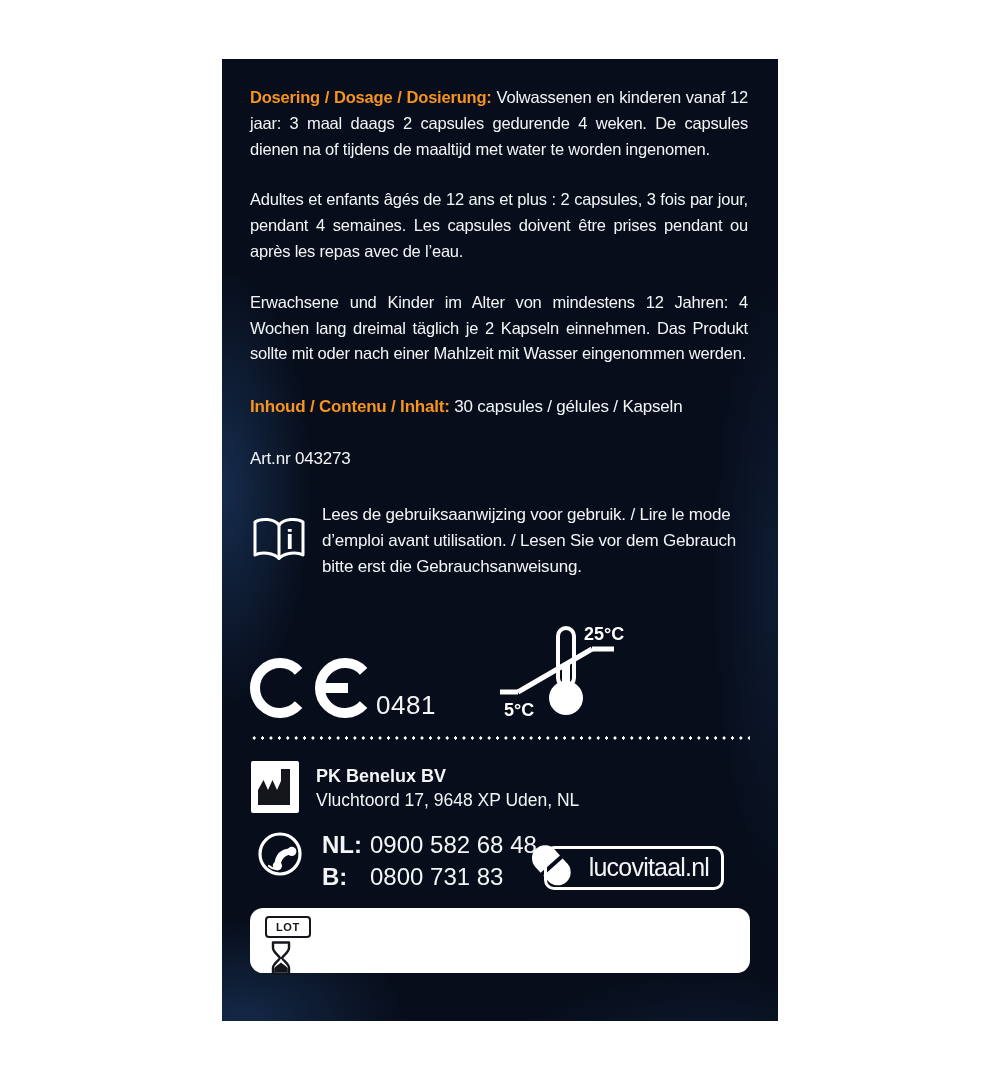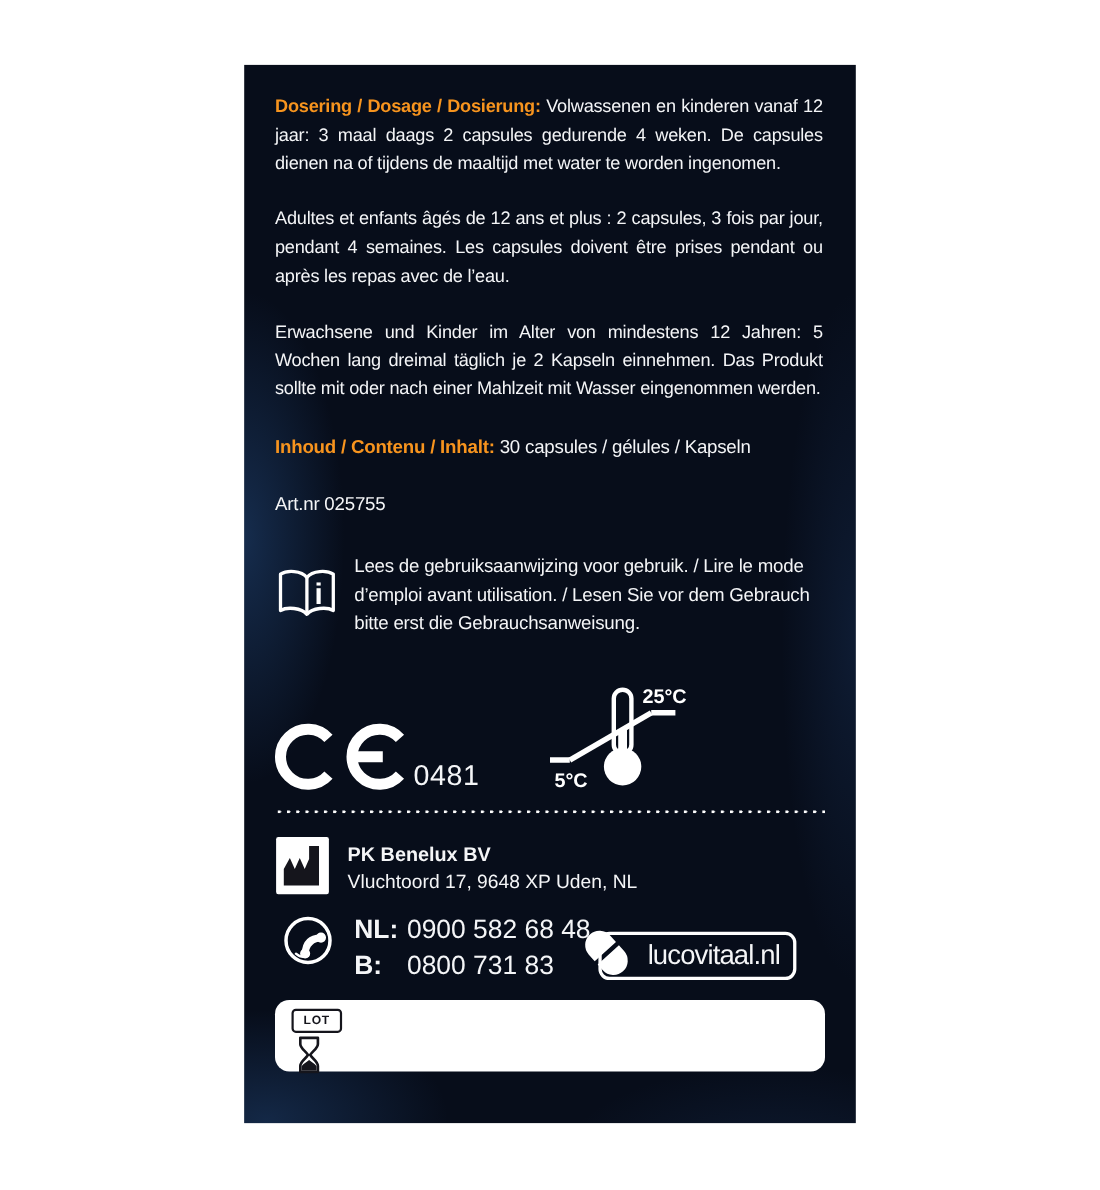--- a/index.html
+++ b/index.html
@@ -75,25 +75,25 @@
 </style>
 </head>
 <body>
 
 <div class="label-panel">
 
   <p class="para"><span class="accent">Dosering / Dosage / Dosierung:</span> <span>Volwassenen en kinderen vanaf 12 jaar: 3 maal daags 2 capsules gedurende 4 weken. De capsules dienen na of tijdens de maaltijd met water te worden ingenomen.</span></p>
 
   <p class="para">Adultes et enfants âgés de 12 ans et plus : 2 capsules, 3 fois par jour, pendant 4 semaines. Les capsules doivent être prises pendant ou après les repas avec de l’eau.</p>
 
-  <p class="para de">Erwachsene und Kinder im Alter von mindestens 12 Jahren: 5 Wochen lang dreimal täglich je 2 Kapseln einnehmen. Das Produkt sollte mit oder nach einer Mahlzeit mit Wasser eingenommen werden.</p>
+  <p class="para de">Erwachsene und Kinder im Alter von mindestens 12 Jahren: 4 Wochen lang dreimal täglich je 2 Kapseln einnehmen. Das Produkt sollte mit oder nach einer Mahlzeit mit Wasser eingenommen werden.</p>
 
   <p class="para oneline"><span class="accent">Inhoud / Contenu / Inhalt:</span> <span>30 capsules / gélules / Kapseln</span></p>
 
-  <p class="para artnr">Art.nr 025755</p>
+  <p class="para artnr">Art.nr 043273</p>
 
   <div class="row instr-row">
     <div class="icon-wrap">
       <svg width="58" height="50" viewBox="0 0 58 50">
         <path d="M29 11 C24 4.5 11 4 5 8 L5 41 C11 37.5 24 38.5 29 44.5 C34 38.5 47 37.5 53 41 L53 8 C47 4 34 4.5 29 11 Z" fill="none" stroke="#ffffff" stroke-width="3" stroke-linejoin="round"></path>
         <path d="M29 11 L29 44.5" fill="none" stroke="#ffffff" stroke-width="3"></path>
         <text x="36" y="35" font-size="27" font-weight="bold" font-family="DejaVu Serif, serif" fill="#ffffff">i</text>
       </svg>
     </div>
     <p class="instr-text">Lees de gebruiksaanwijzing voor gebruik. / Lire le mode d’emploi avant utilisation. / Lesen Sie vor dem Gebrauch bitte erst die Gebrauchsanweisung.</p>

